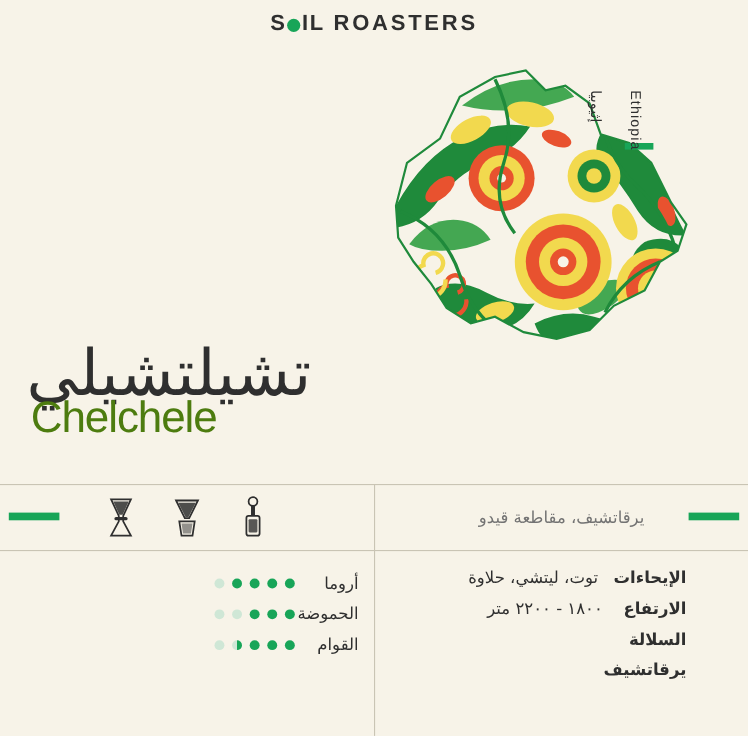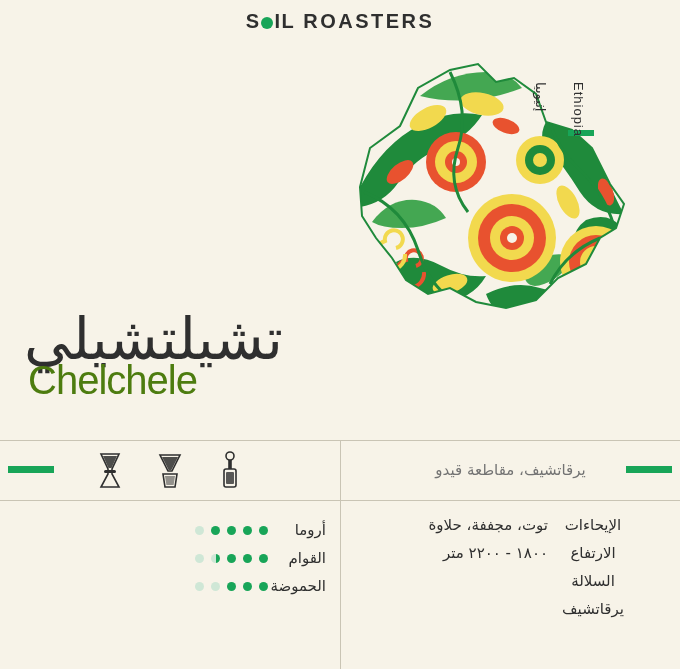--- a/index.html
+++ b/index.html
@@ -176,21 +176,21 @@
   }
   .attr-row {
     display: flex;
     align-items: baseline;
     justify-content: flex-start;
     gap: 14px;
     height: 28px;
     font-size: 15px;
     color: #2f2f2f;
   }
-  .attr-label { min-width: 62px; text-align: center; }
+  .attr-label { min-width: 62px; text-align: right; font-weight: bold; }
   .attr-value { flex: 1; text-align: right; }
 
   
   .ratings {
     position: absolute;
     top: 516px; left: 0; width: 340px;
     padding: 0 14px 0 100px;
   }
   .rating-row {
     display: flex;
@@ -357,21 +357,21 @@
         <rect x="13" y="22" width="8" height="12" rx="1" fill="#2f2f2f" opacity="0.8"></rect>
       </svg>
     </span>
   </div>
 
   <div class="region">يرقاتشيف، مقاطعة قيدو</div>
 
   <div class="attrs">
     <div class="attr-row">
       <span class="attr-label">الإيحاءات</span>
-      <span class="attr-value">توت، مجففة، حلاوة</span>
+      <span class="attr-value">توت، ليتشي، حلاوة</span>
     </div>
     <div class="attr-row">
       <span class="attr-label">الارتفاع</span>
       <span class="attr-value">١٨٠٠ - ٢٢٠٠ متر</span>
     </div>
     <div class="attr-row">
       <span class="attr-label">السلالة</span>
     </div>
     <div class="attr-row">
       <span class="attr-label">يرقاتشيف</span>
@@ -383,34 +383,34 @@
       <span class="rating-label">أروما</span>
       <span class="dots">
           <span class="dot on"></span>
           <span class="dot on"></span>
           <span class="dot on"></span>
           <span class="dot on"></span>
           <span class="dot"></span>
         </span>
     </div>
     <div class="rating-row">
+      <span class="rating-label">الحموضة</span>
+      <span class="dots">
+          <span class="dot on"></span>
+          <span class="dot on"></span>
+          <span class="dot on"></span>
+          <span class="dot"></span>
+          <span class="dot"></span>
+        </span>
+    </div>
+    <div class="rating-row">
       <span class="rating-label">القوام</span>
       <span class="dots">
           <span class="dot on"></span>
           <span class="dot on"></span>
           <span class="dot on"></span>
           <span class="dot half"></span>
           <span class="dot"></span>
         </span>
     </div>
-    <div class="rating-row">
-      <span class="rating-label">الحموضة</span>
-      <span class="dots">
-          <span class="dot on"></span>
-          <span class="dot on"></span>
-          <span class="dot on"></span>
-          <span class="dot"></span>
-          <span class="dot"></span>
-        </span>
-    </div>
   </div>
 
 </div>
 
 </body></html>

